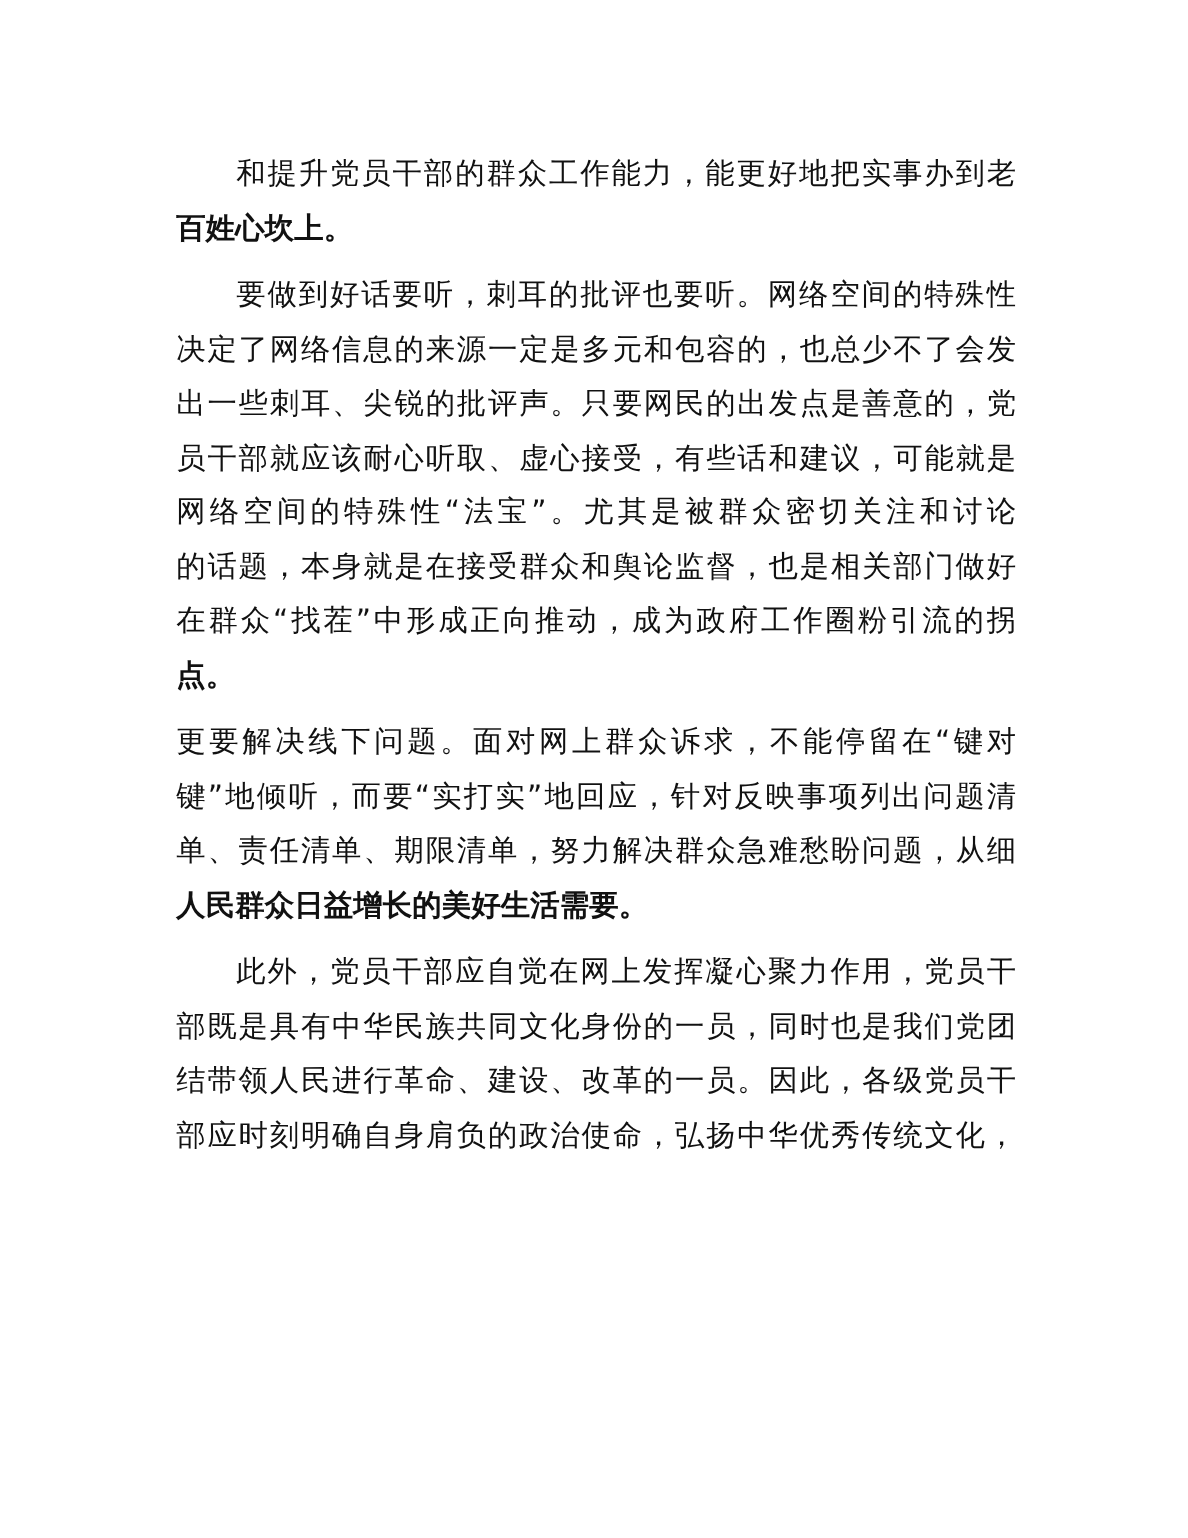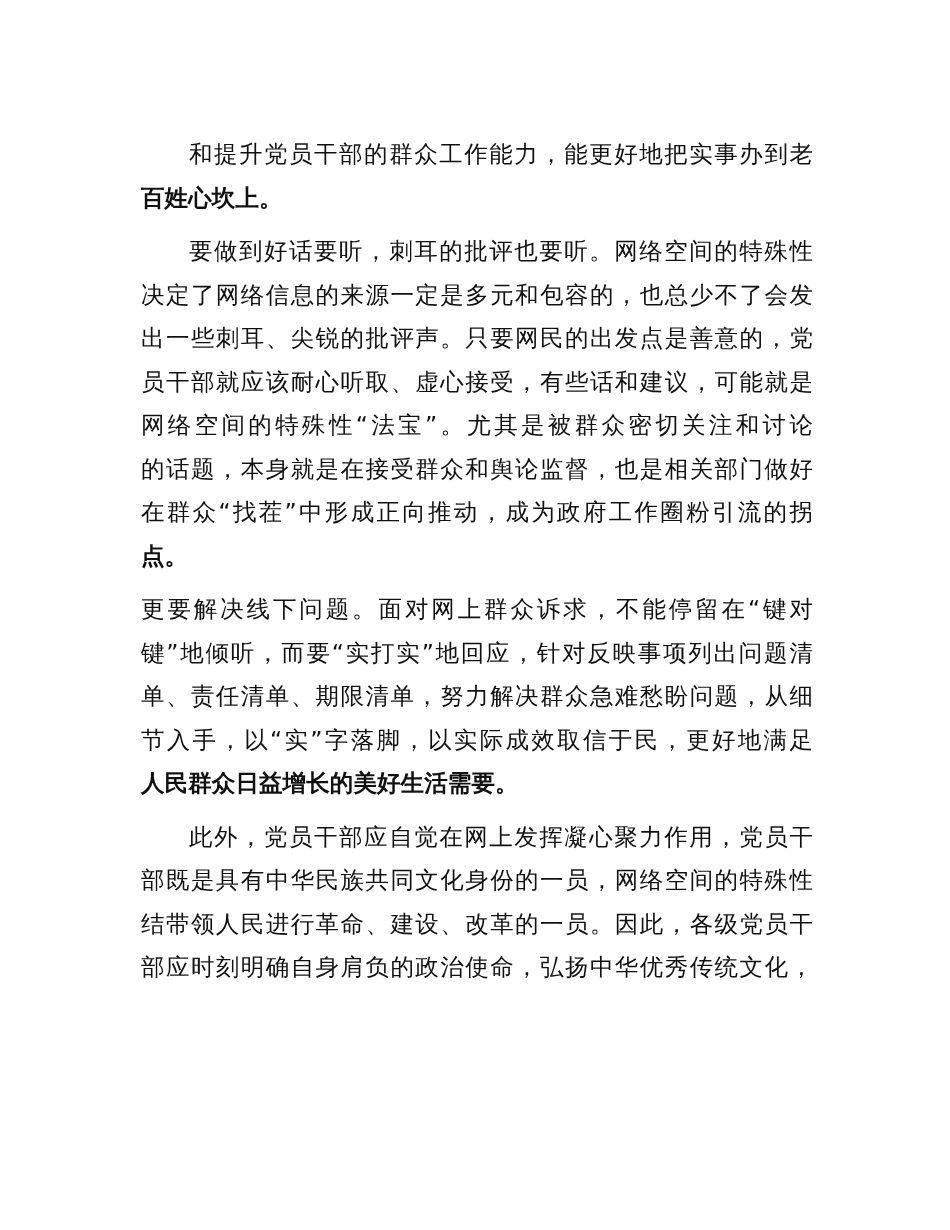--- a/index.html
+++ b/index.html
@@ -11,21 +11,21 @@
     width: 950px;
     height: 1230px;
     position: relative;
     overflow: hidden;
     font-family: "DejaVu Sans", "Liberation Sans", sans-serif;
     color: #111111;
   }
   .page {
     position: absolute;
     left: 141px;
-    top: 133px;
+    top: 117px;
     width: 672px;
   }
   .para {
     margin: 0 0 10px 0;
     font-size: 23.5px;
     line-height: 43.5px;
     letter-spacing: 0.1px;
     text-align: justify;
     text-justify: inter-character;
     word-break: break-all;
@@ -59,24 +59,23 @@
     <span class="line">网络空间的特殊性“法宝”。尤其是被群众密切关注和讨论</span>
     <span class="line">的话题，本身就是在接受群众和舆论监督，也是相关部门做好</span>
     <span class="line">在群众“找茬”中形成正向推动，成为政府工作圈粉引流的拐</span>
     <span class="line last">点。</span>
   </p>
 
   <p class="para">
     <span class="line">更要解决线下问题。面对网上群众诉求，不能停留在“键对</span>
     <span class="line">键”地倾听，而要“实打实”地回应，针对反映事项列出问题清</span>
     <span class="line">单、责任清单、期限清单，努力解决群众急难愁盼问题，从细</span>
-    <span class="line">节入手，以“实”字落脚，以实际成效取信于民，更好地满足</span>
     <span class="line last">人民群众日益增长的美好生活需要。</span>
   </p>
 
   <p class="para">
     <span class="line" style="padding-left:48px;">此外，党员干部应自觉在网上发挥凝心聚力作用，党员干</span>
-    <span class="line">部既是具有中华民族共同文化身份的一员，网络空间的特殊性</span>
+    <span class="line">部既是具有中华民族共同文化身份的一员，同时也是我们党团</span>
     <span class="line">结带领人民进行革命、建设、改革的一员。因此，各级党员干</span>
     <span class="line">部应时刻明确自身肩负的政治使命，弘扬中华优秀传统文化，</span>
   </p>
 
 </div>
 
 </body></html>

